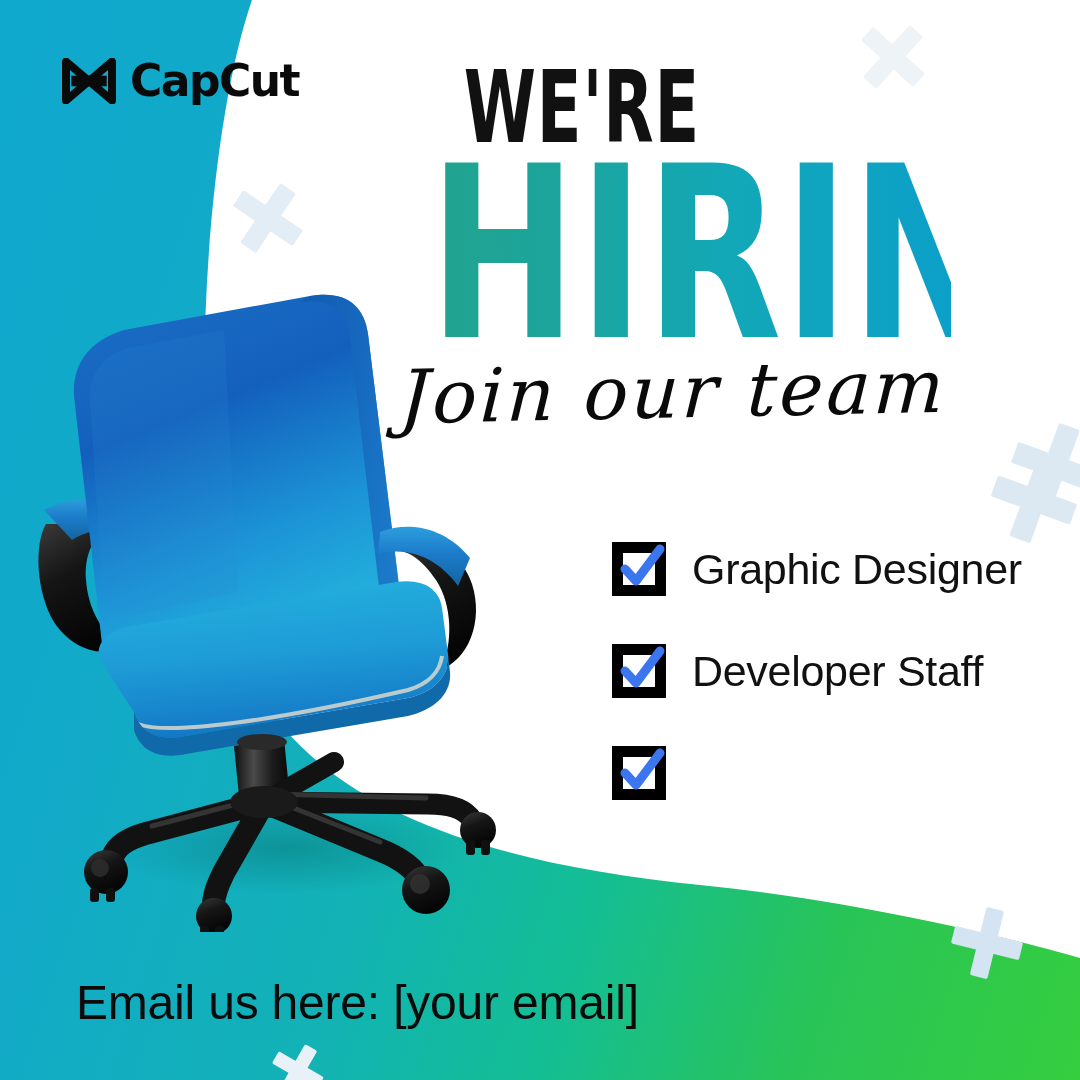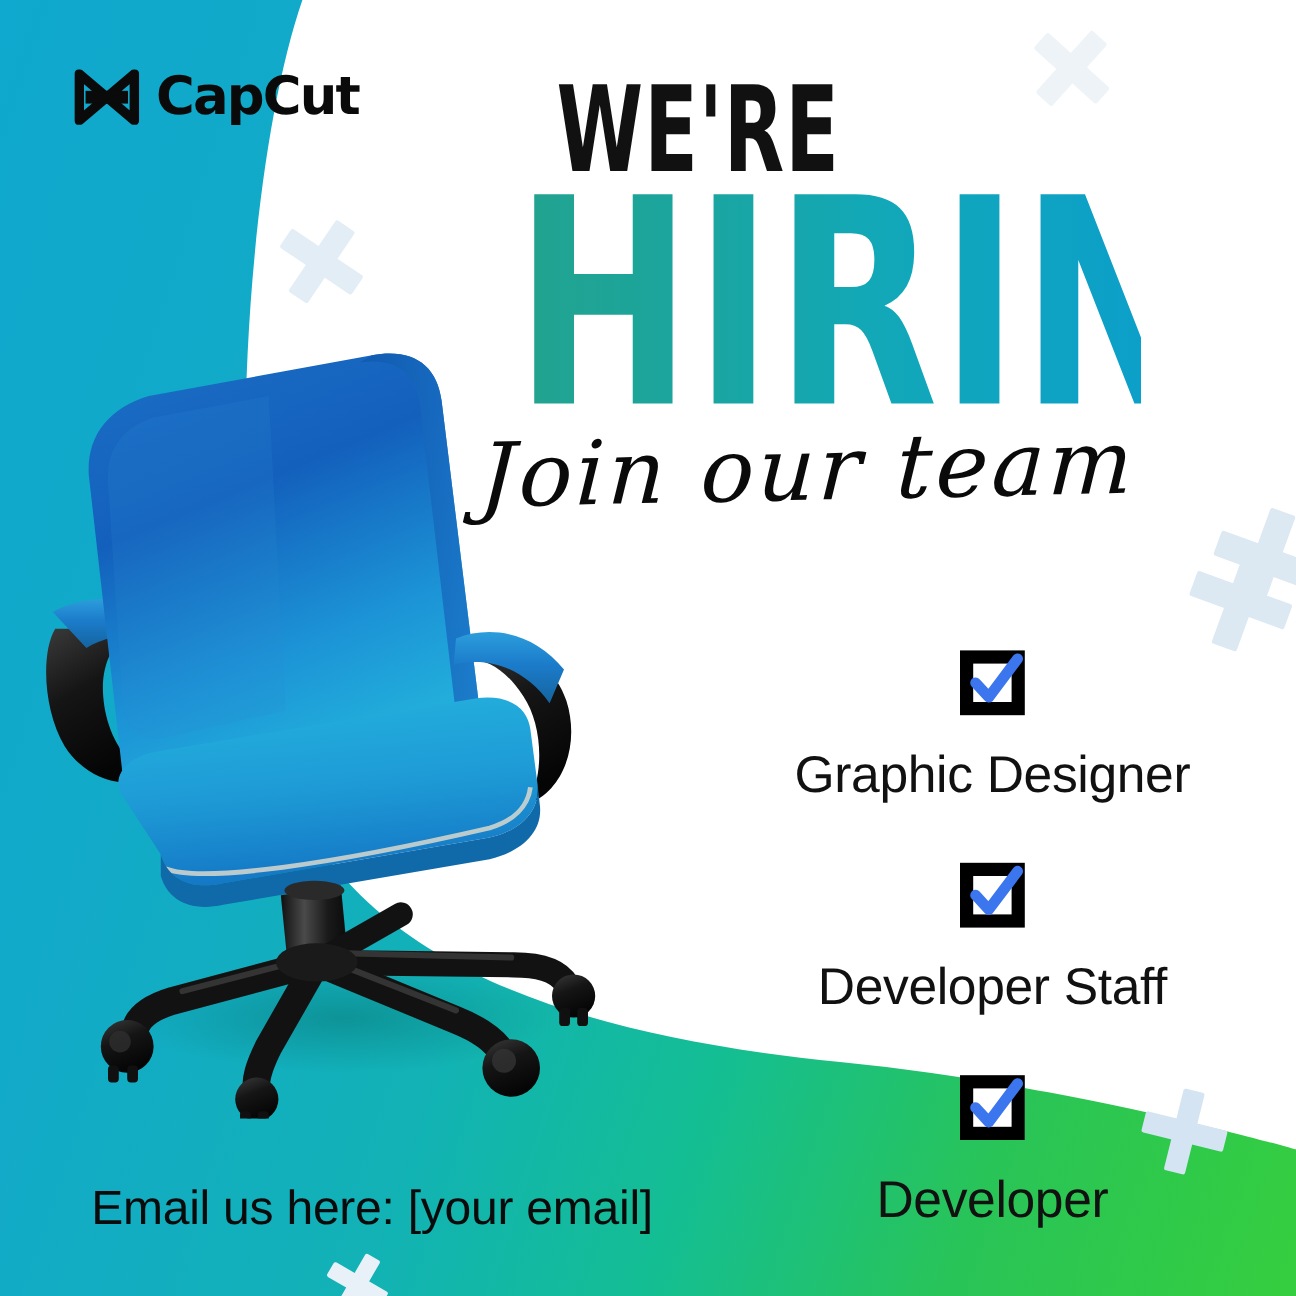--- a/index.html
+++ b/index.html
@@ -108,21 +108,20 @@
     position: absolute;
     left: 612px;
     top: 542px;
     width: 430px;
   }
   .check-row {
     display: flex;
     align-items: center;
     gap: 26px;
     margin-bottom: 48px;
-    flex-direction: column;
   }
   .check-row:last-child { margin-bottom: 0; }
   .checkbox {
     flex: 0 0 auto;
     width: 54px;
     height: 54px;
     background: #ffffff;
     border: 11px solid #000000;
     box-sizing: border-box;
     position: relative;
@@ -136,21 +135,21 @@
     letter-spacing: -0.3px;
     white-space: nowrap;
   }
 
   
   .footer {
     position: absolute;
     left: 76px;
     bottom: 50px;
     font-family: "Liberation Sans", sans-serif;
-    font-size: 40px;
+    font-size: 48px;
     color: #0b0b0b;
     letter-spacing: -0.2px;
   }
 
   
   .chair { position: absolute; left: 28px; top: 292px; width: 500px; height: 640px; }
 </style>
 </head>
 <body>
 
@@ -339,20 +338,19 @@
       <span class="check-label">Developer Staff</span>
     </div>
 
 
     <div class="check-row">
       <span class="checkbox">
         <svg viewBox="0 0 54 54">
             <path d="M11,28 L22,40 L46,8" fill="none" stroke="#3B76EE" stroke-width="9" stroke-linecap="round" stroke-linejoin="round"></path>
           </svg>
       </span>
-      <span class="check-label">Developer</span>
     </div>
 
   </div>
 
   <div class="footer">Email us here: [your email]</div>
 
 </div>
 
 </body></html>

